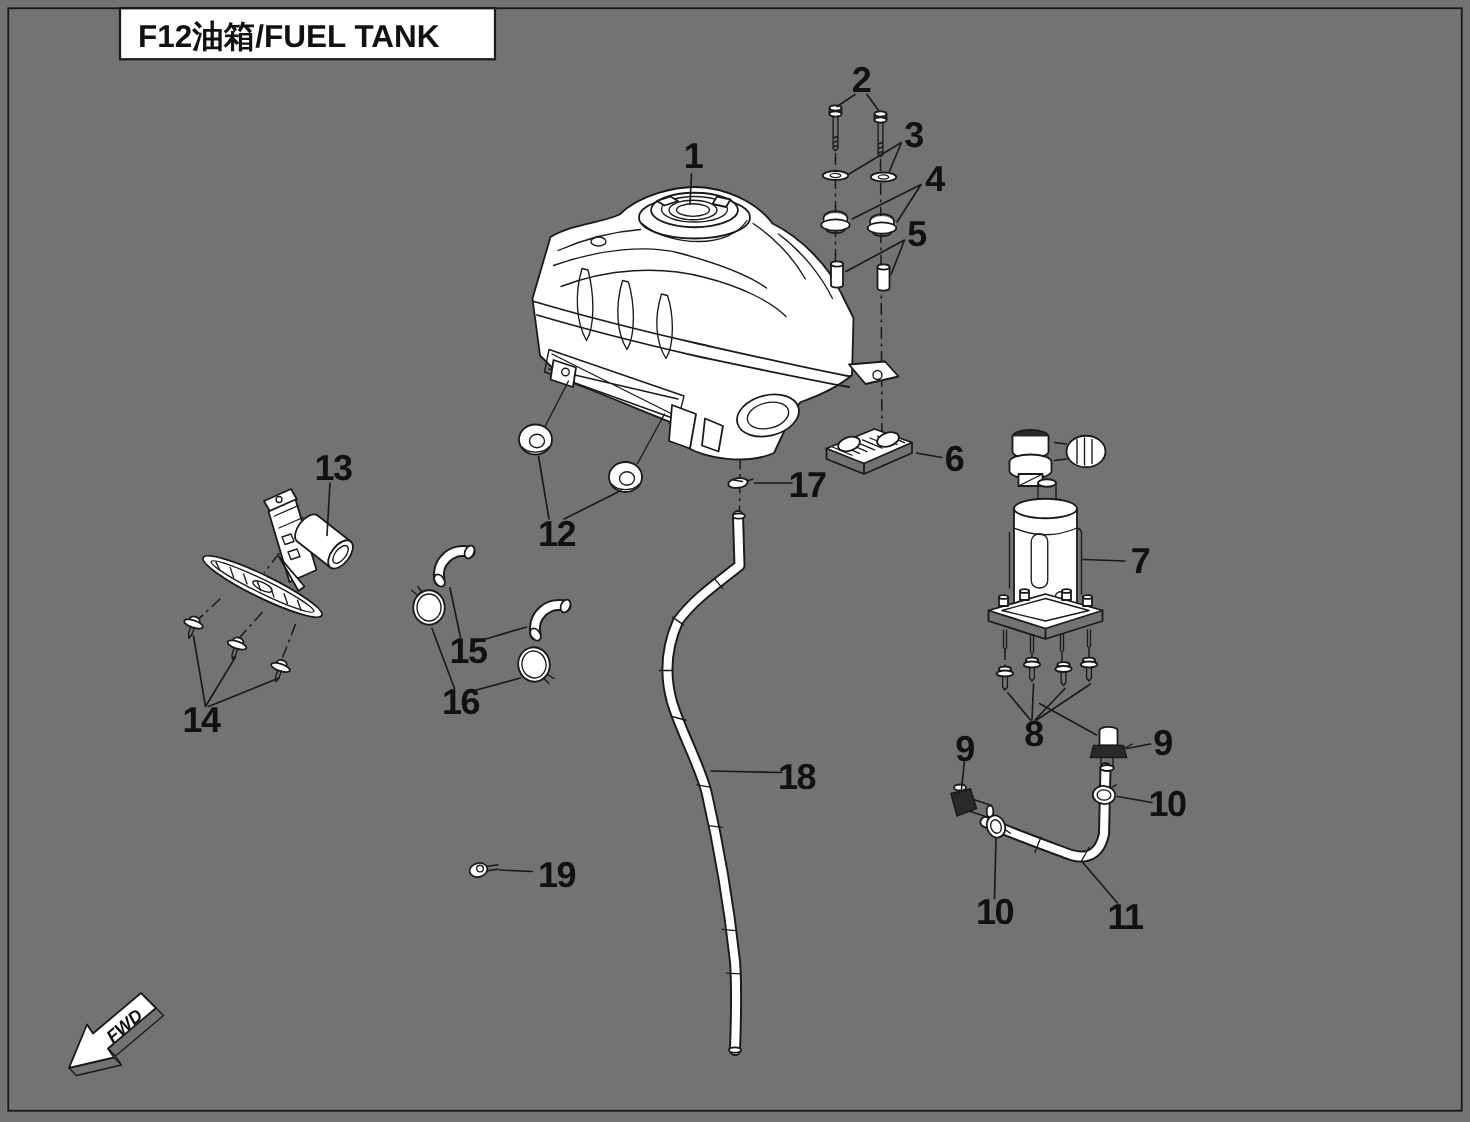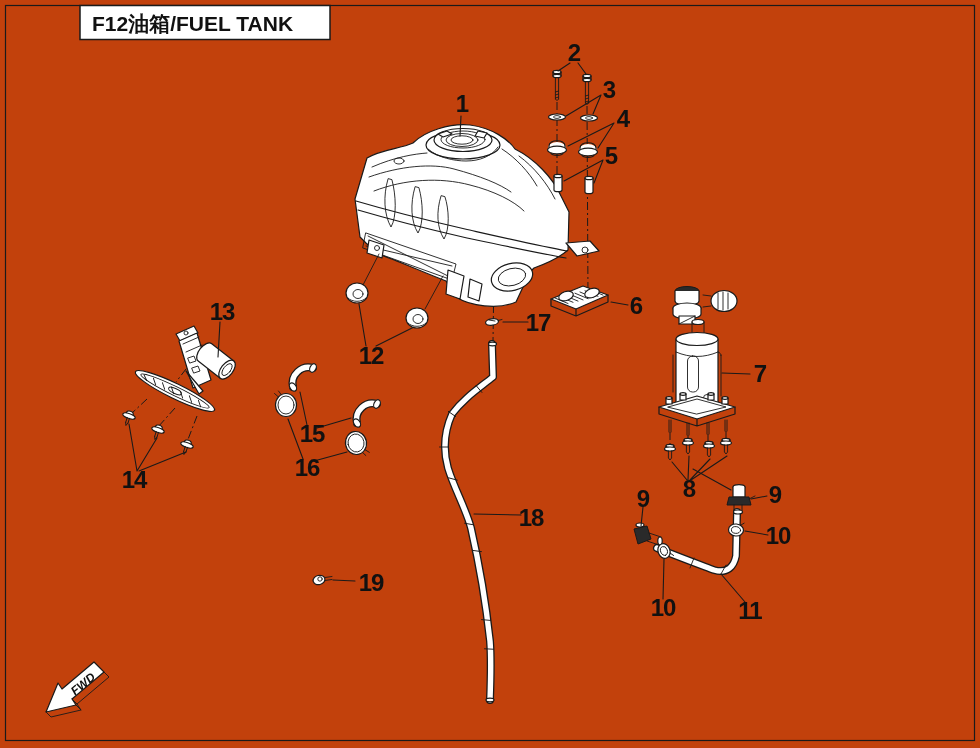--- a/index.html
+++ b/index.html
@@ -1,16 +1,16 @@
 <!DOCTYPE html>
 <html><head>
 <meta charset="utf-8">
 <style>
   html,body{margin:0;padding:0;background:#fff;}
-  .page{position:relative;width:980px;height:748px;background:#c2410c;overflow:hidden;
+  .page{position:relative;width:980px;height:748px;background:#737373;overflow:hidden;
         font-family:"Liberation Sans",sans-serif;text-align:right;}
   svg{position:absolute;left:0;top:0;}
   .ln{fill:none;stroke:#1a1a1a;stroke-width:1.2;stroke-linecap:round;stroke-linejoin:round;}
   .lnt{fill:none;stroke:#1a1a1a;stroke-width:0.9;stroke-linecap:round;stroke-linejoin:round;}
   .fillw{fill:#ffffff;stroke:#1a1a1a;stroke-width:1.2;stroke-linecap:round;stroke-linejoin:round;}
   .filld{fill:#2a2a2a;stroke:#1a1a1a;stroke-width:1;}
   .dash{fill:none;stroke:#1a1a1a;stroke-width:1;stroke-dasharray:8 3 2 3;}
   .leader{fill:none;stroke:#1a1a1a;stroke-width:1.1;stroke-linecap:round;}
   .tube-o{fill:none;stroke:#1a1a1a;stroke-width:8;stroke-linecap:round;stroke-linejoin:round;}
   .tube-i{fill:none;stroke:#ffffff;stroke-width:5.4;stroke-linecap:round;stroke-linejoin:round;}

